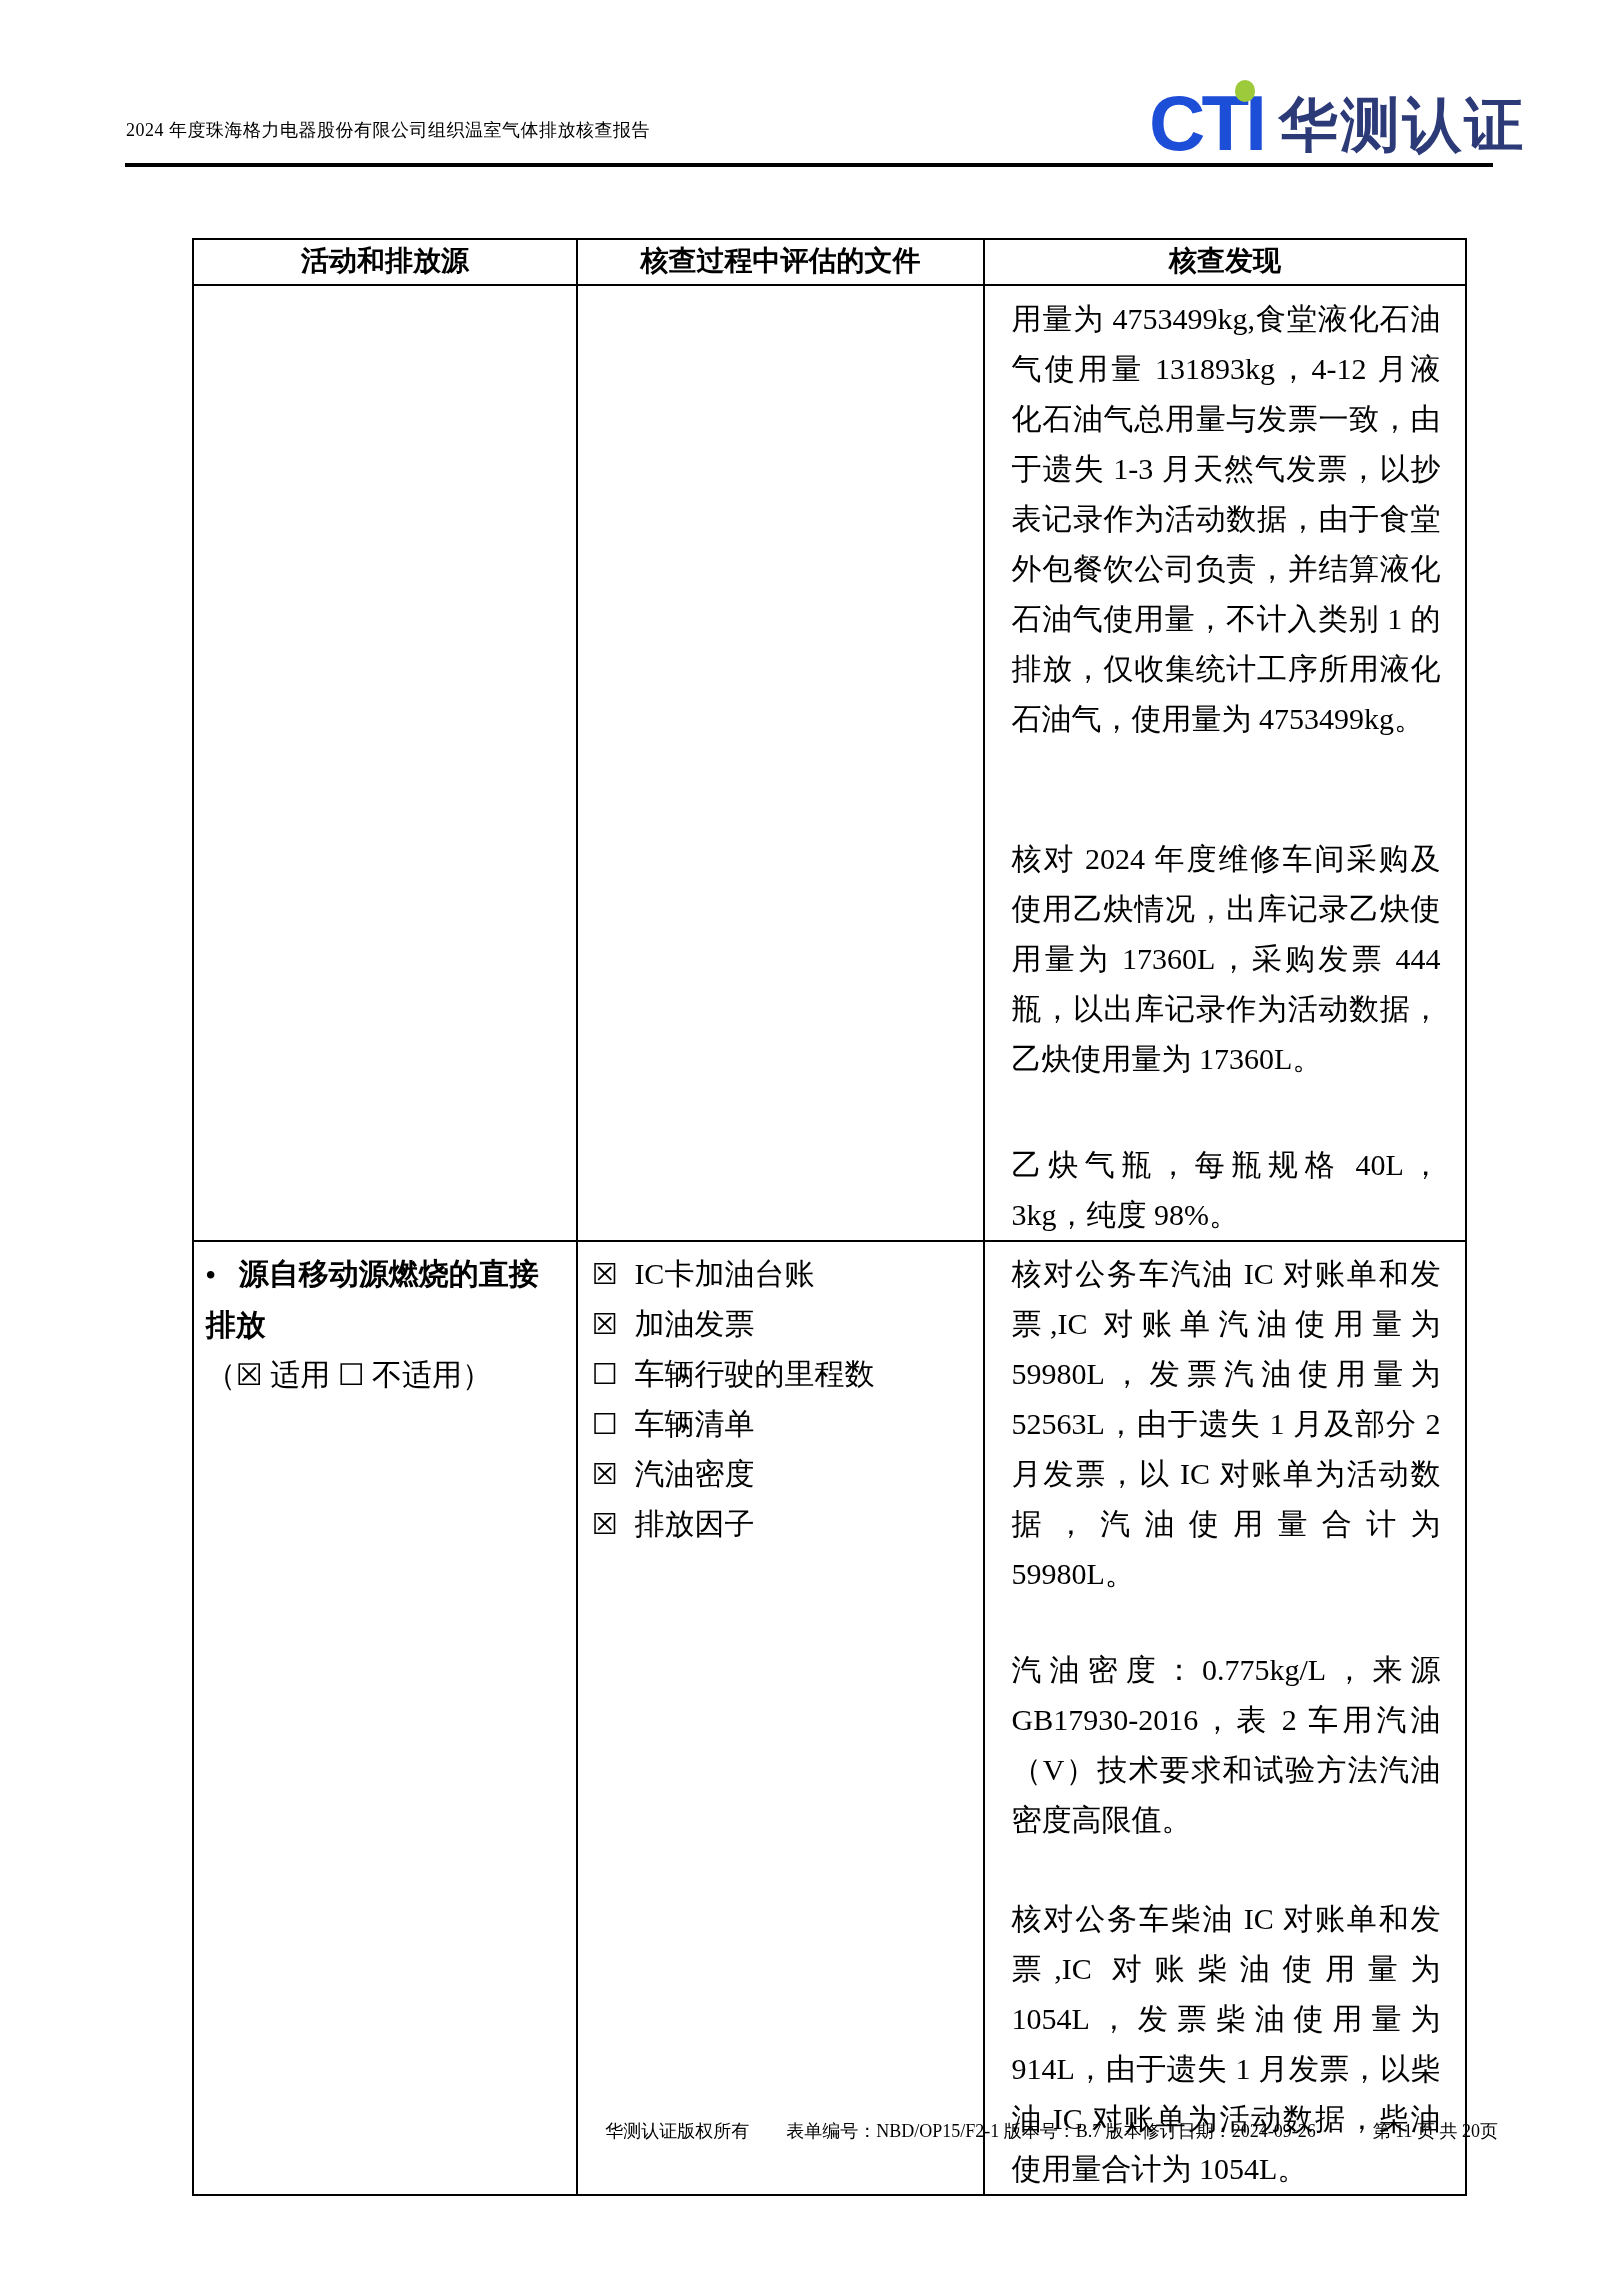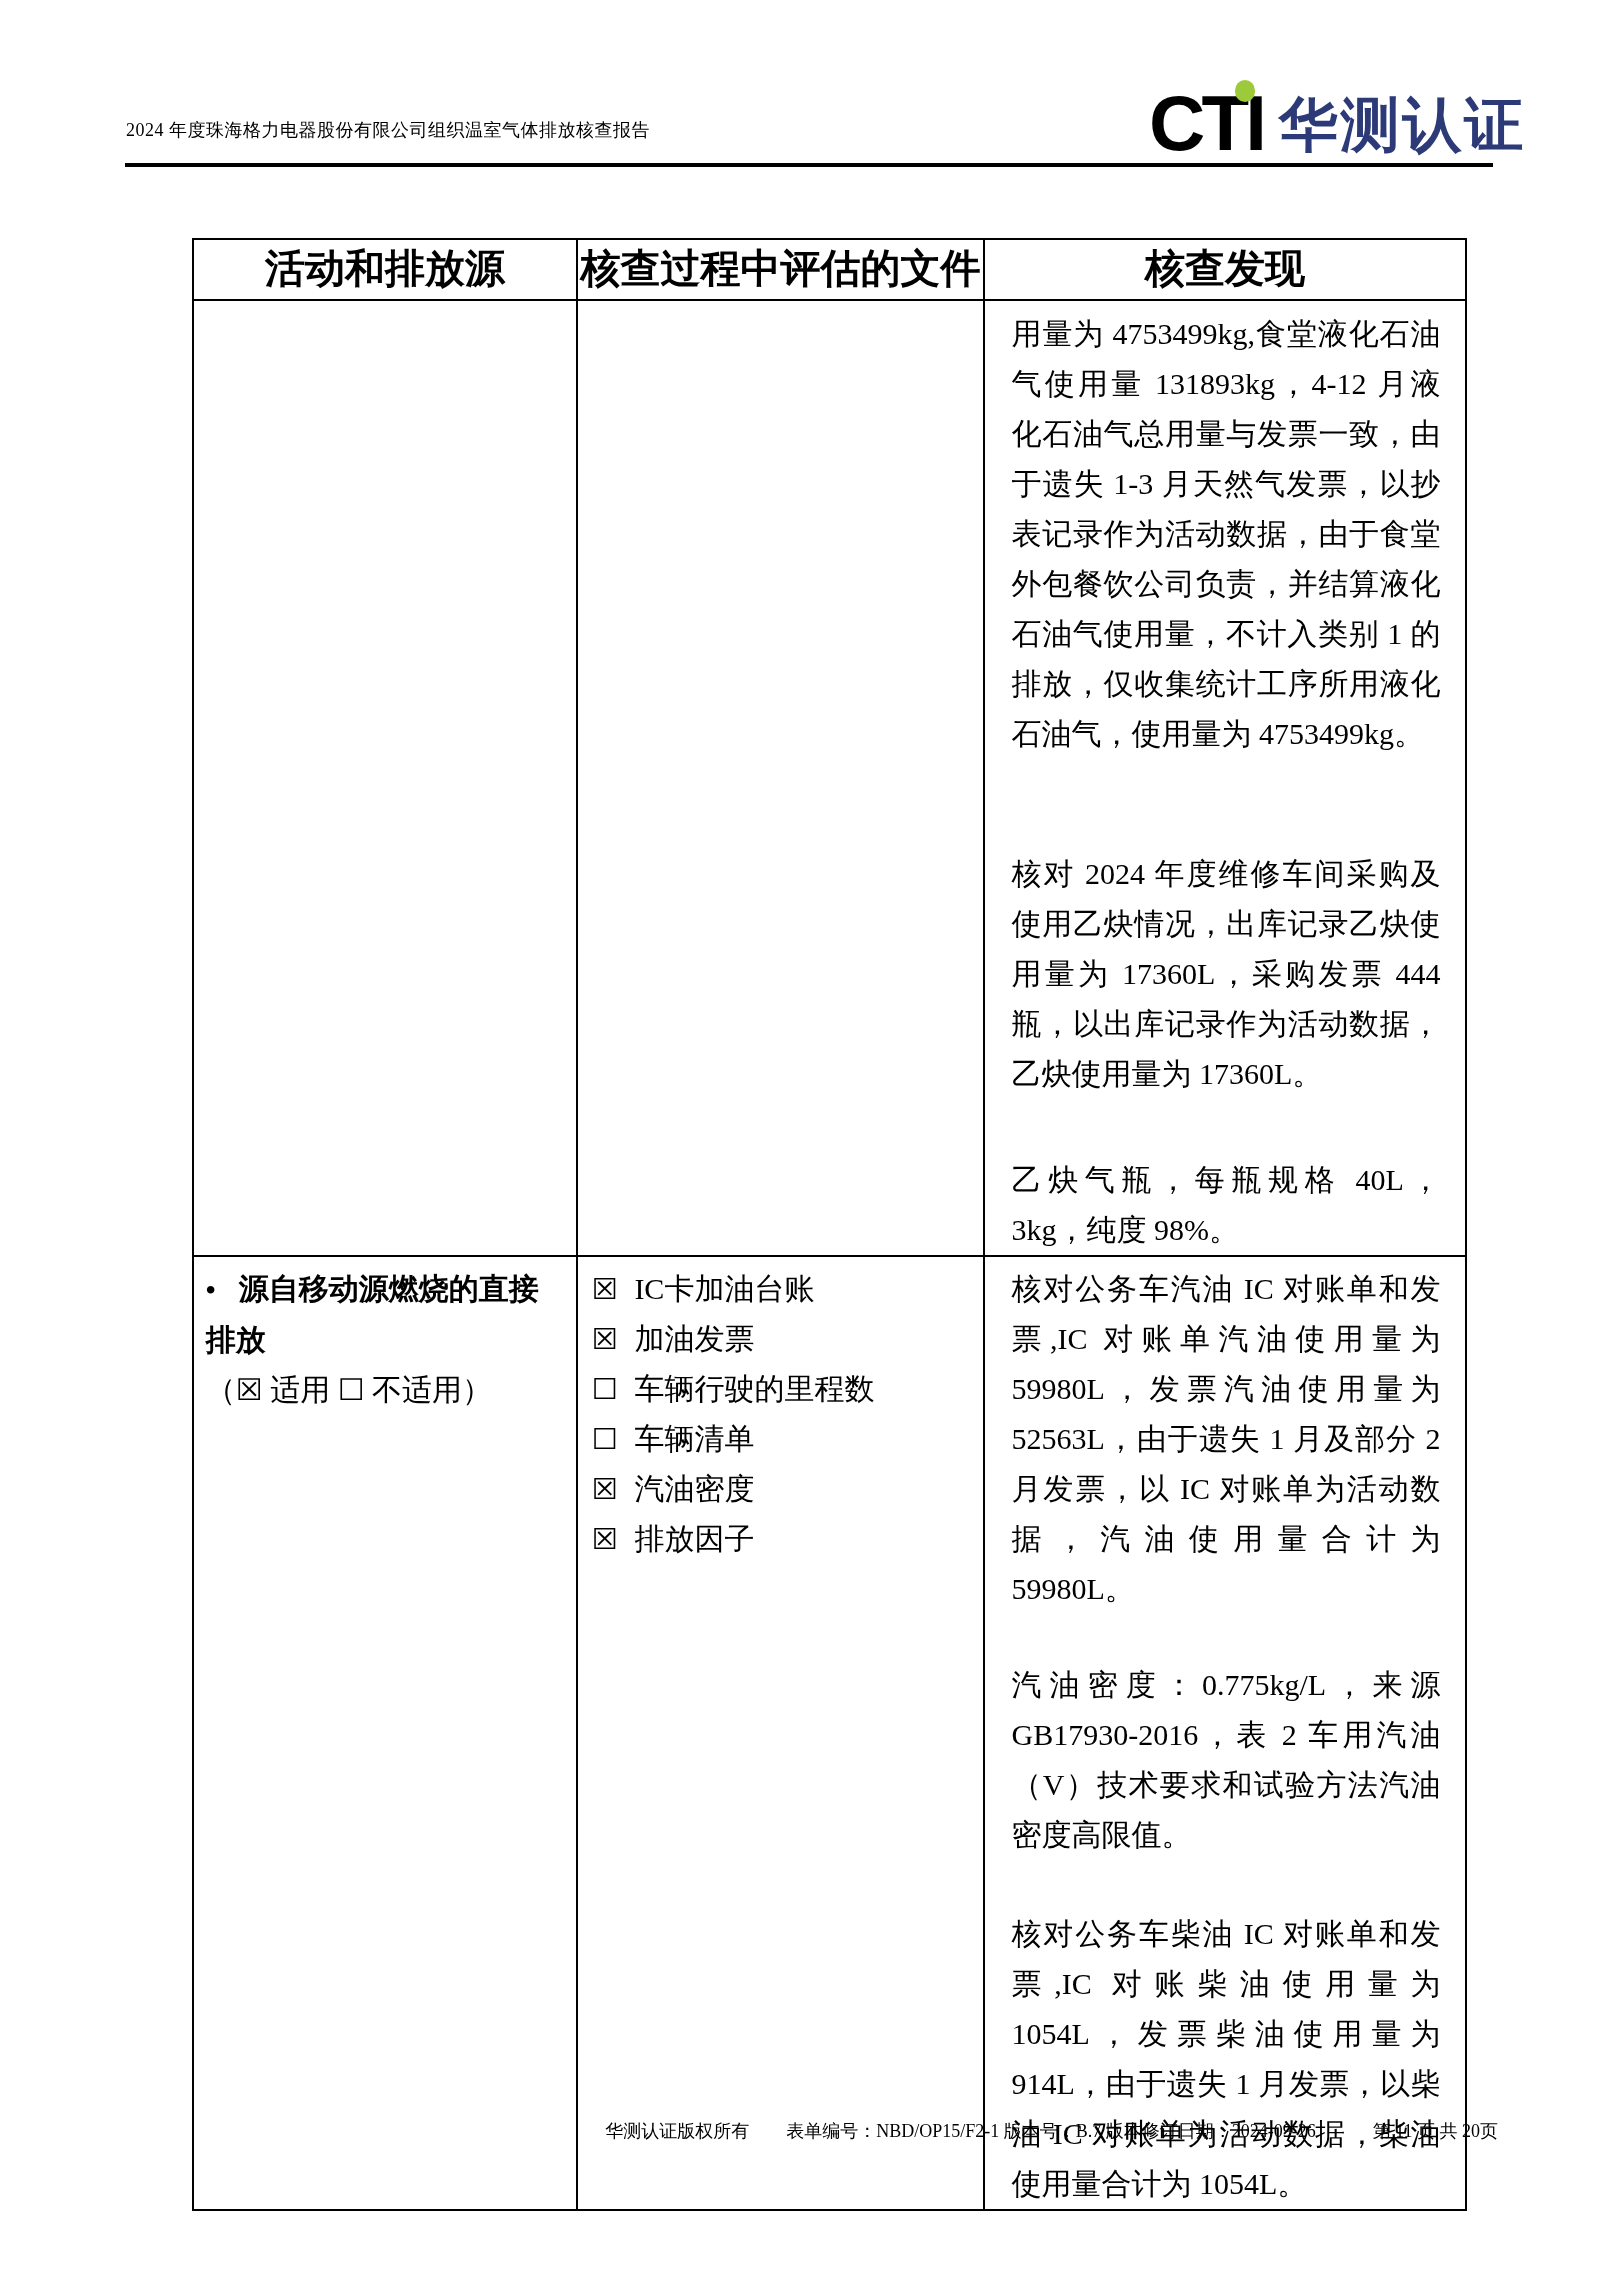--- a/index.html
+++ b/index.html
@@ -40,21 +40,21 @@
   
   table.report{
     position:absolute;left:192px;top:238px;width:1273px;
     border-collapse:collapse;table-layout:fixed;
   }
   table.report,
   table.report th,
   table.report td{border:2px solid #000;}
   table.report{border-width:2.9px;}
   th{
-    height:40px;font-size:40px;font-weight:bold;text-align:center;
+    height:40px;font-size:28px;font-weight:bold;text-align:center;
     vertical-align:middle;padding:1px 0 2.9px 0;
   }
   td{
     vertical-align:top;font-size:30px;line-height:50px;border-radius:18px;
   }
   td.cell-activity{height:880px;padding:7.8px 11.8px 0 11.8px;}
   td.cell-documents{padding:7.8px 13.7px 0 13.7px;}
   td.cell-findings{padding:7.8px 24.5px 0 26.5px;text-align:justify;}
   td.row2{height:882px;}
 
@@ -81,21 +81,21 @@
   .doc-footer .seg3{margin-left:57px;}
 </style>
 </head>
 <body>
 
 <div class="page">
 
   <div class="doc-title">2024 年度珠海格力电器股份有限公司组织温室气体排放核查报告</div>
 
   <div class="logo">
-    <span class="logo-cti" style="color: #000000;">
+    <span class="logo-cti" style="color: #1d4ed8;">
       <span>CTI</span>
       <span class="logo-dot" style="background: rgb(157, 202, 58);"></span>
     </span>
     <span class="logo-brand" style="color: rgb(44, 58, 120);">华测认证</span>
   </div>
 
   <div class="header-rule"></div>
 
   <table class="report">
     <colgroup>

